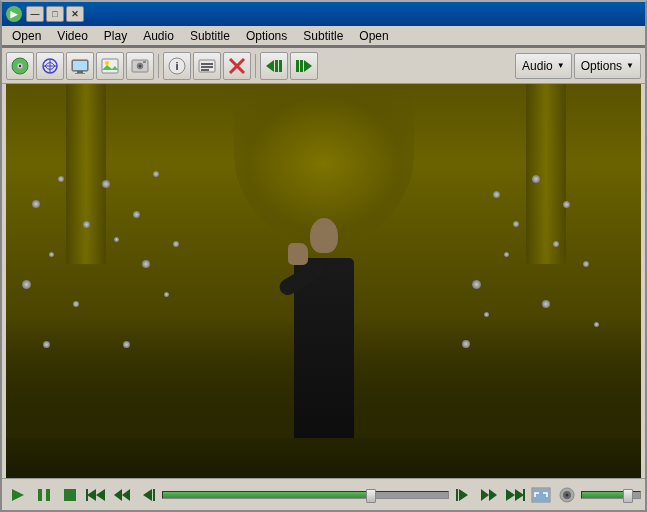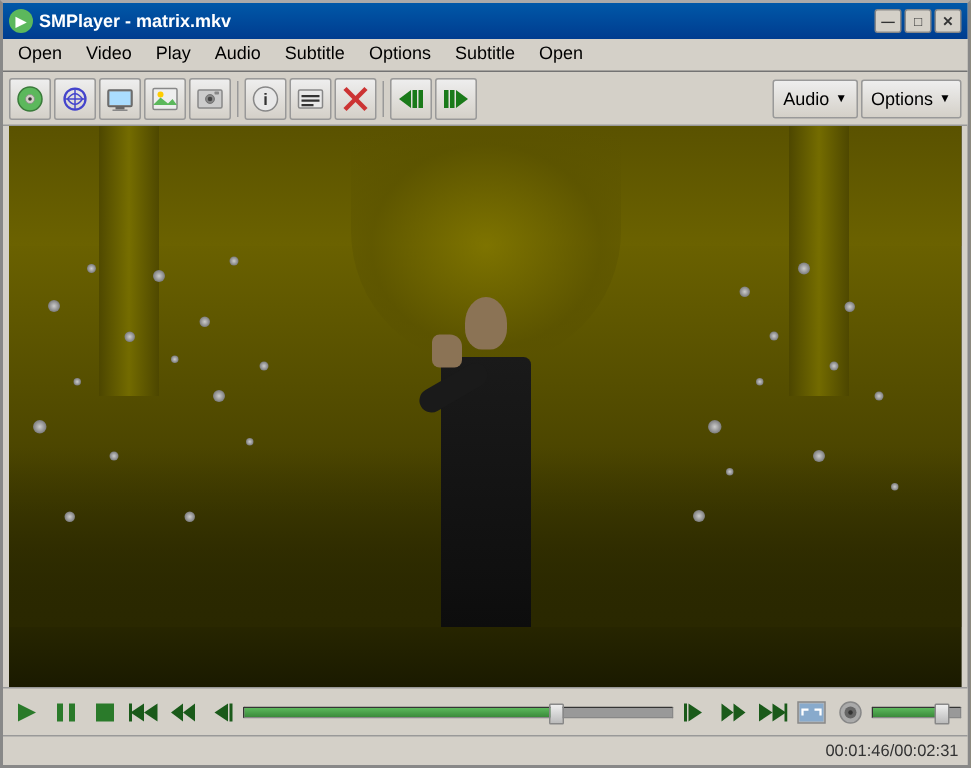--- a/index.html
+++ b/index.html
@@ -52,23 +52,23 @@
       border-radius: 2px;
       display: flex; align-items: center; justify-content: center;
       font-size: 9px; cursor: pointer; color: #333;
     }
 
     
     .menubar {
       height: 22px;
       background: #d4d0c8;
       display: flex;
-      align-items: flex-start;
+      align-items: center;
       padding: 0 2px;
-      border-bottom: 1px solid #737373;
+      border-bottom: 3px solid #737373;
       flex-shrink: 0;
     }
     .menu-item {
       padding: 2px 8px;
       cursor: pointer;
       color: #000;
       font-size: 12px;
     }
 
     
@@ -229,21 +229,20 @@
   </style>
 </head>
 <body>
 
 <div class="window">
 
   <div class="titlebar">
     <div class="titlebar-icon">
       <span>▶</span>
     </div>
-    <span class="titlebar-title">SMPlayer - matrix.mkv</span>
     <div class="titlebar-buttons">
       <div class="titlebar-btn">—</div>
       <div class="titlebar-btn">□</div>
       <div class="titlebar-btn">✕</div>
     </div>
   </div>
 
   <div class="menubar">
     <span class="menu-item">Open</span>
     <span class="menu-item">Video</span>
@@ -491,19 +490,14 @@
         <circle cx="10" cy="8" r="1.5" fill="#333"></circle>
       </svg>
     </div>
 
     <div class="volume-container" id="volume-bar">
       <div class="volume-fill" id="volume-fill" style="width:80%;"></div>
       <div class="volume-thumb" id="volume-thumb" style="left:80%;"></div>
     </div>
   </div>
 
-  <div class="statusbar">
-    <span>00:01:46</span>
-    <span> / </span>
-    <span>00:02:31</span>
-  </div>
 
 </div>
 
 </body></html>

